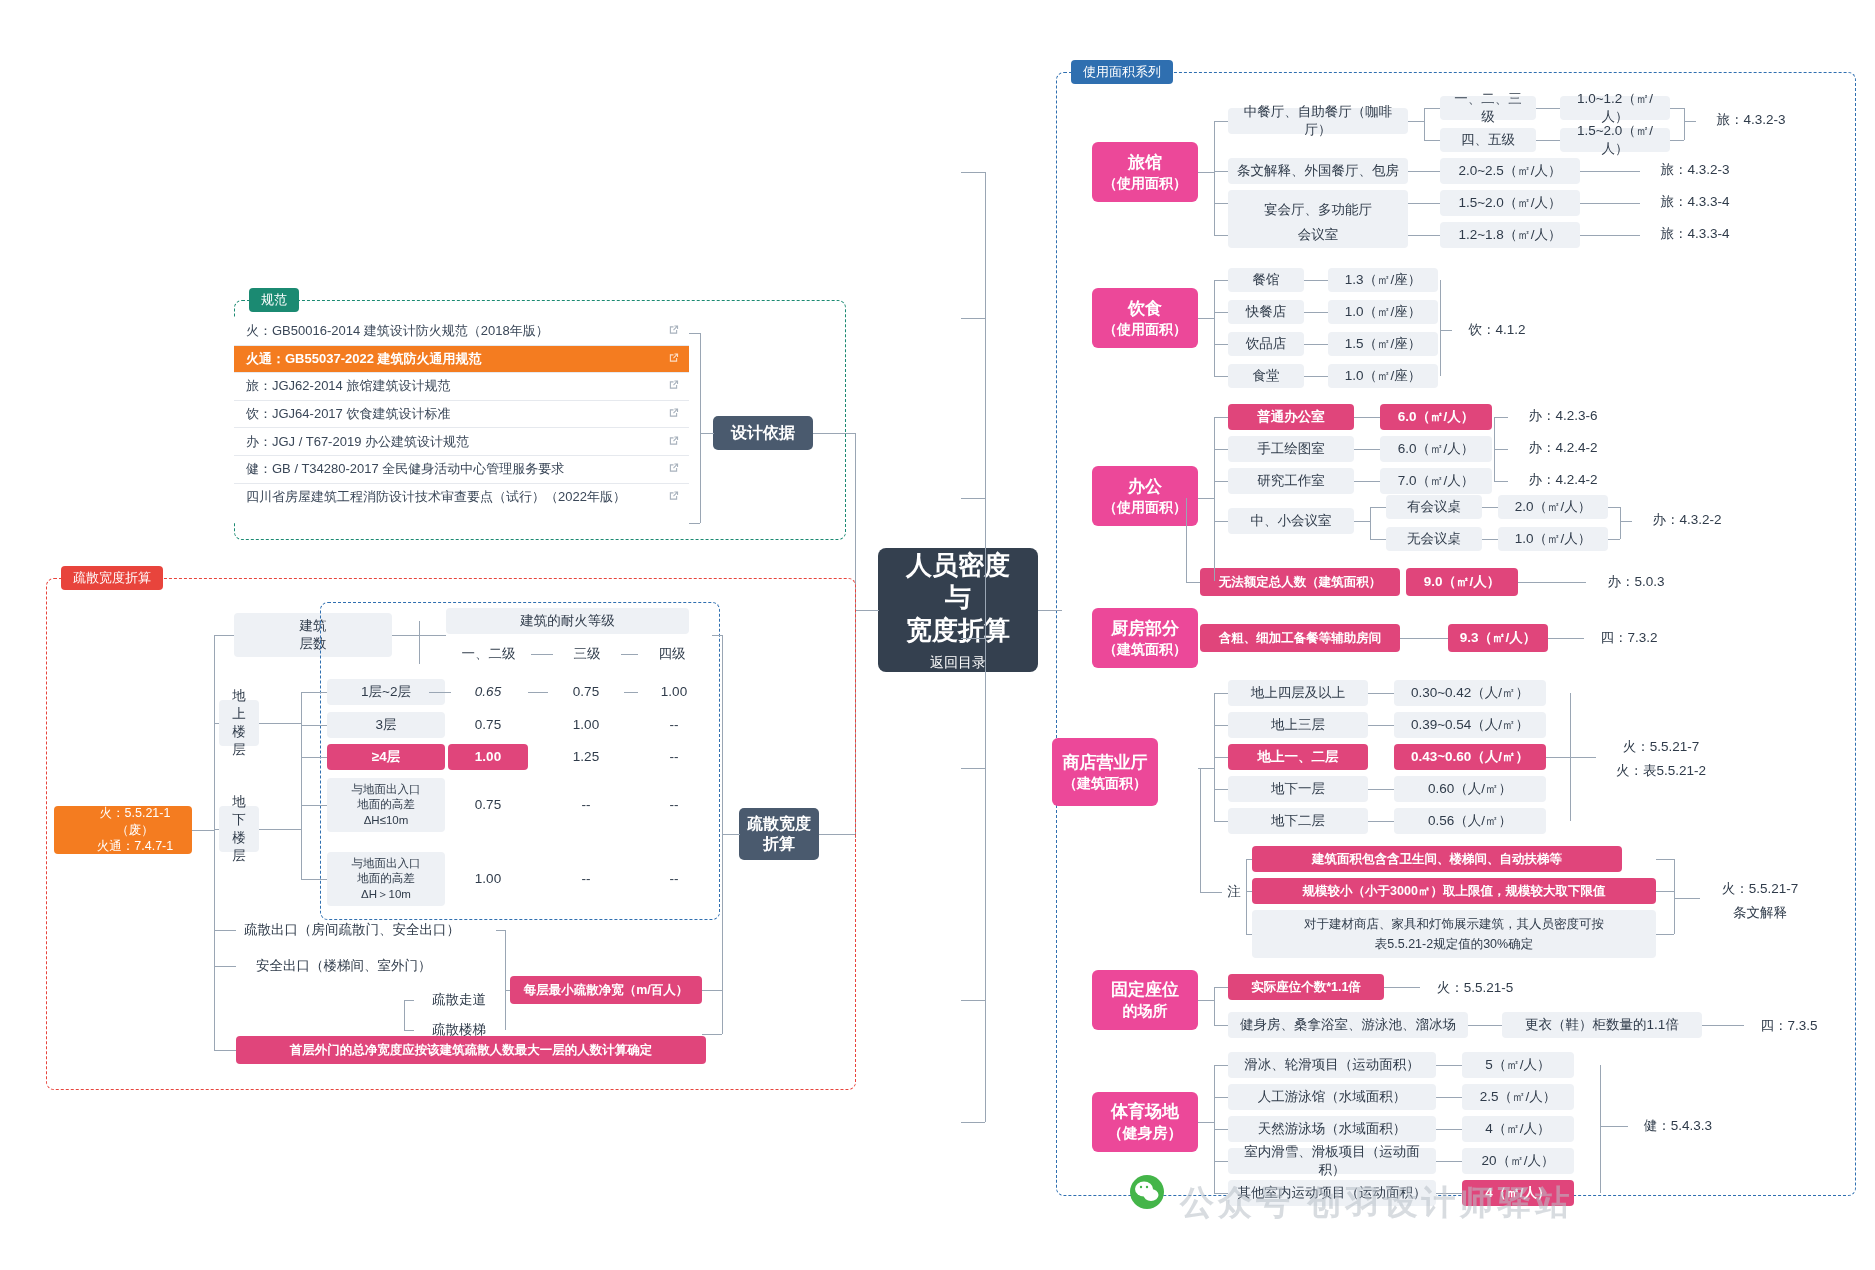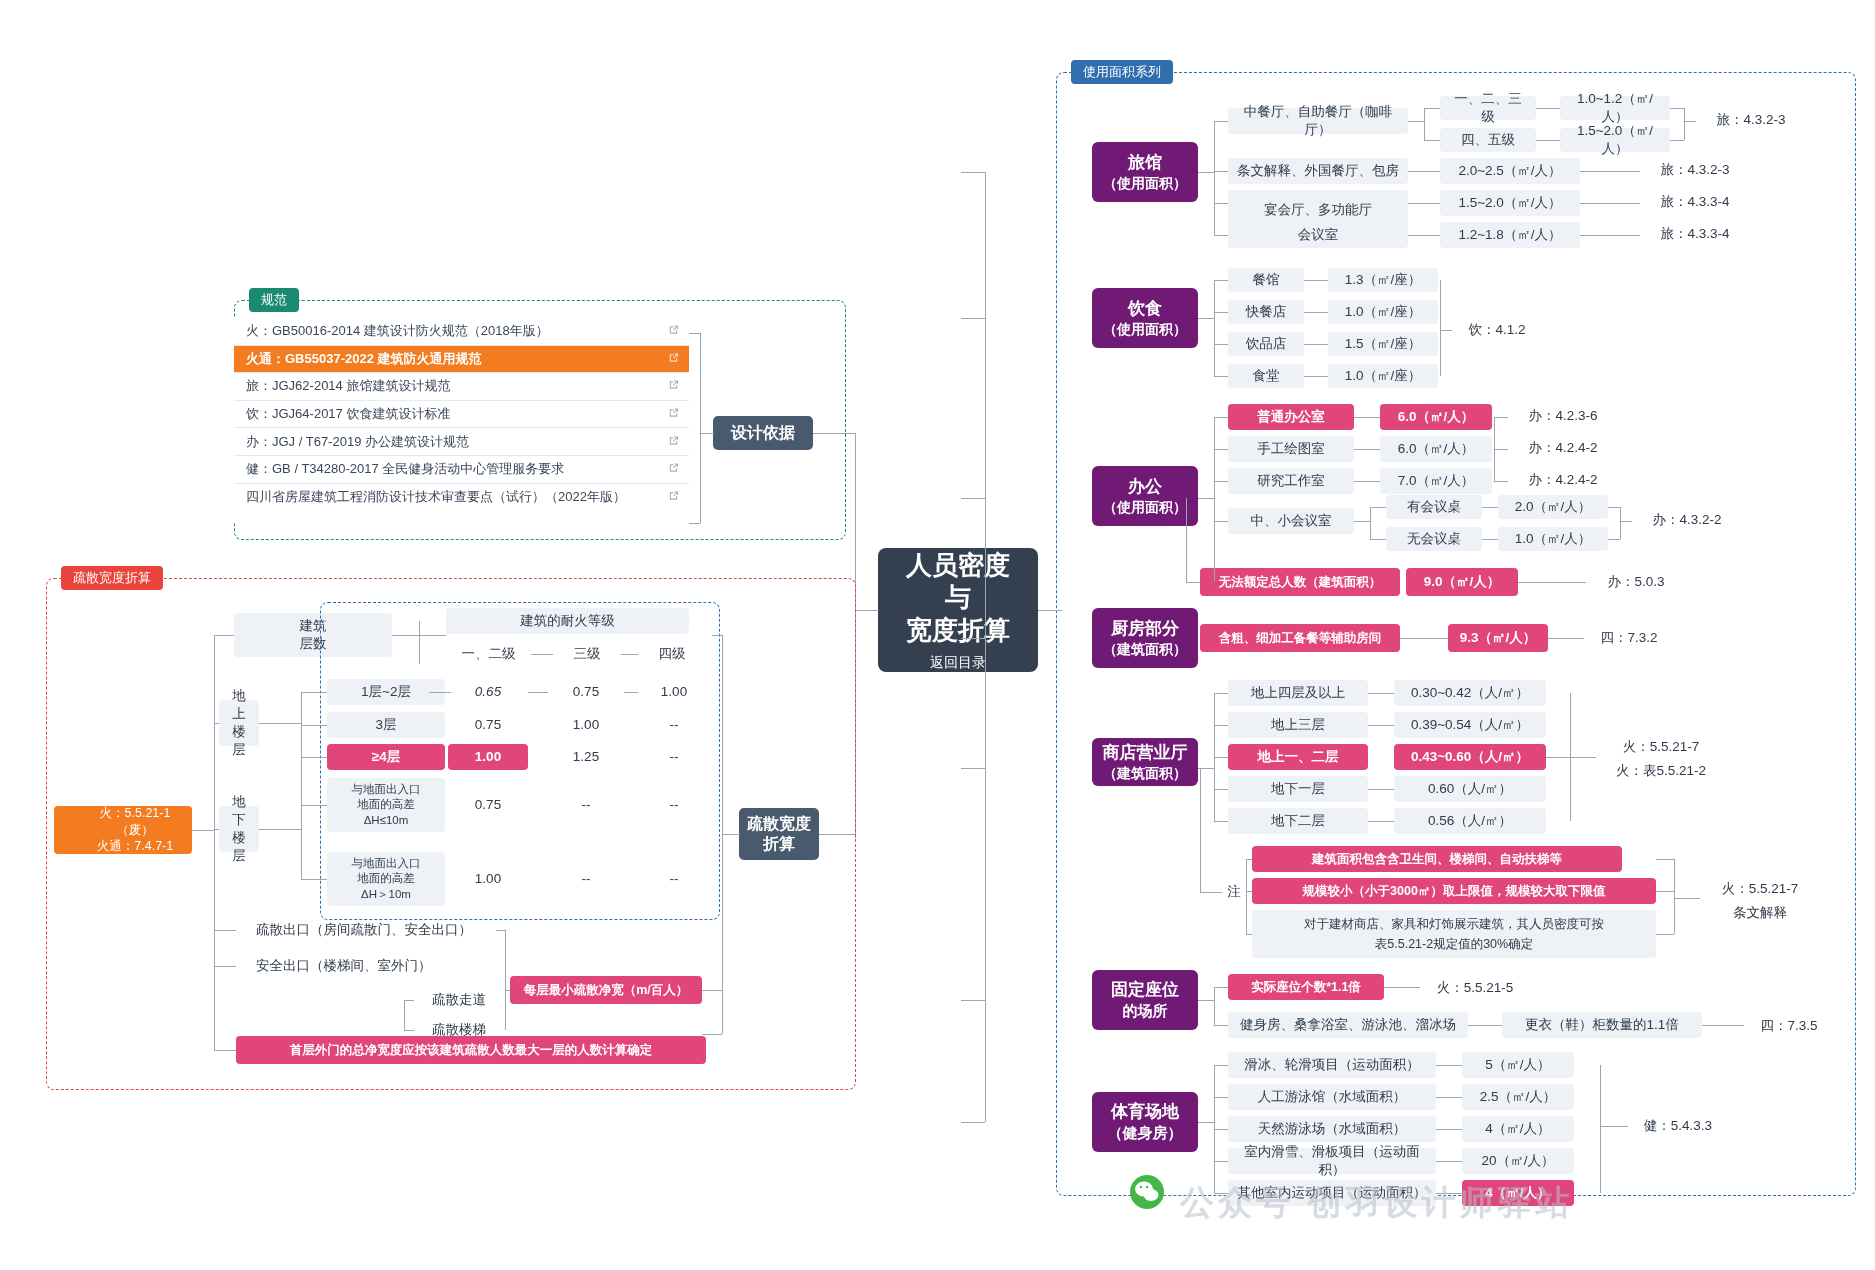--- a/index.html
+++ b/index.html
@@ -16,21 +16,21 @@
   .node.pink{background:#e0457b;color:#ffffff;font-weight:bold;}
   .node.orange{background:#f47c20;color:#ffffff;}
   .node.plain{background:transparent;color:#2f3b4a;}
   .big-node{
     background:#34404f;color:#ffffff;border-radius:8px;
     display:flex;flex-direction:column;align-items:center;justify-content:center;
     font-size:26px;font-weight:bold;line-height:1.25;
   }
   .big-node .sub{font-size:14px;font-weight:normal;margin-top:8px;color:#ffffff;}
   .mid-node{
-    background:#701a75;color:#fff;border-radius:6px;font-size:17px;font-weight:bold;
+    background:#ec4899;color:#fff;border-radius:6px;font-size:17px;font-weight:bold;
     display:flex;flex-direction:column;align-items:center;justify-content:center;line-height:1.3;
   }
   .slate-node{
     background:#4a5a6e;color:#fff;border-radius:5px;font-size:16px;font-weight:bold;
     display:flex;align-items:center;justify-content:center;text-align:center;line-height:1.25;
   }
 
   
   .frame{border-radius:8px;}
   .frame-green{border:1.6px dashed #1b8a72;}
@@ -288,21 +288,21 @@
 
   <div class="abs ln v" style="left:214px;top:635px;height:415px;"></div>
   <div class="abs ln h" style="left:192px;top:830px;width:22px;"></div>
   <div class="abs ln h" style="left:214px;top:635px;width:20px;"></div>
   <div class="abs ln h" style="left:214px;top:723px;width:5px;"></div>
   <div class="abs ln h" style="left:214px;top:829px;width:5px;"></div>
   <div class="abs ln h" style="left:214px;top:930px;width:22px;"></div>
   <div class="abs ln h" style="left:214px;top:966px;width:22px;"></div>
   <div class="abs ln h" style="left:214px;top:1050px;width:22px;"></div>
 
-  <div class="abs node plain" style="left:236px;top:918px;width:260px;height:24px;justify-content:flex-start;margin-left:12px;">
+  <div class="abs node plain" style="left:236px;top:918px;width:260px;height:24px;justify-content:flex-start;">
     <span>疏散出口（房间疏散门、安全出口）</span>
   </div>
   <div class="abs node plain" style="left:248px;top:954px;width:215px;height:24px;justify-content:flex-start;">
     <span>安全出口（楼梯间、室外门）</span>
   </div>
   <div class="abs node plain" style="left:414px;top:988px;width:90px;height:24px;">
     <span>疏散走道</span>
   </div>
   <div class="abs node plain" style="left:414px;top:1018px;width:90px;height:24px;">
     <span>疏散楼梯</span>
@@ -560,21 +560,21 @@
   </div>
   <div class="abs node pink" style="left:1448px;top:624px;width:100px;height:28px;">
     <span>9.3（㎡/人）</span>
   </div>
   <div class="abs node plain" style="left:1584px;top:626px;width:90px;height:24px;">
     <span>四：7.3.2</span>
   </div>
   <div class="abs ln h" style="left:1400px;top:638px;width:48px;"></div>
   <div class="abs ln h" style="left:1548px;top:638px;width:36px;"></div>
 
-  <div class="abs mid-node" style="left:1092px;top:738px;width:106px;height:48px;">
+  <div class="abs mid-node" style="left:1052px;top:738px;width:106px;height:68px;">
     <span>商店营业厅</span>
     <span style="font-size:14px;">（建筑面积）</span>
   </div>
   <div class="abs node" style="left:1228px;top:680px;width:140px;height:26px;">
     <span>地上四层及以上</span>
   </div>
   <div class="abs node" style="left:1394px;top:680px;width:152px;height:26px;">
     <span>0.30~0.42（人/㎡）</span>
   </div>
   <div class="abs node" style="left:1228px;top:712px;width:140px;height:26px;">

